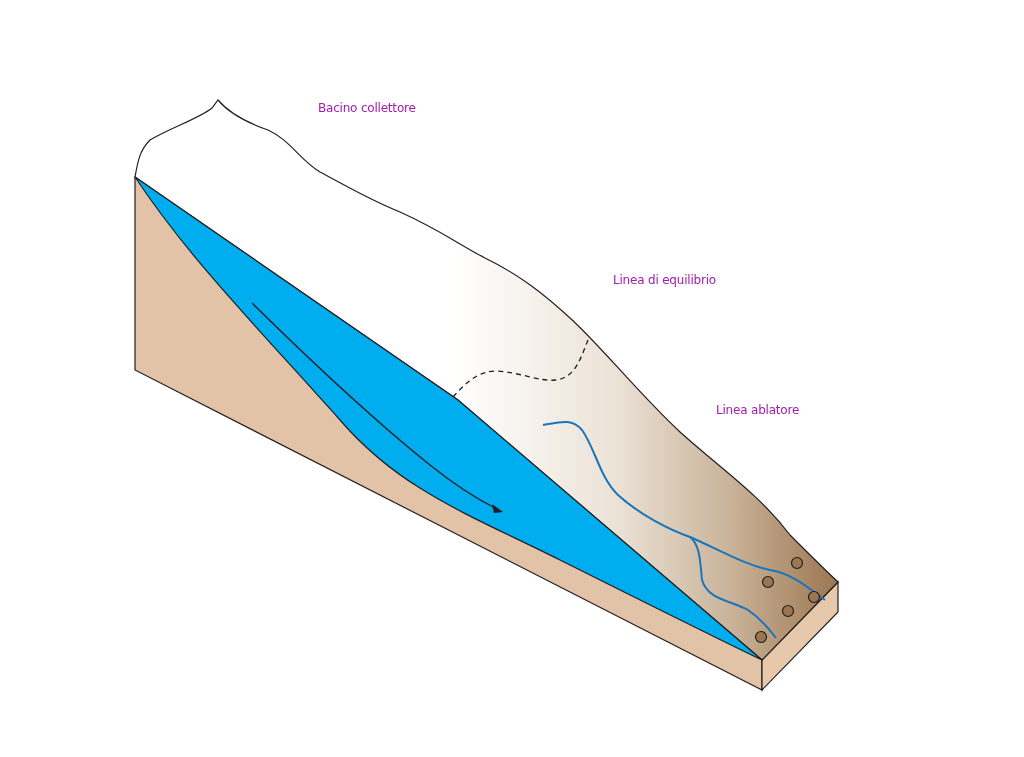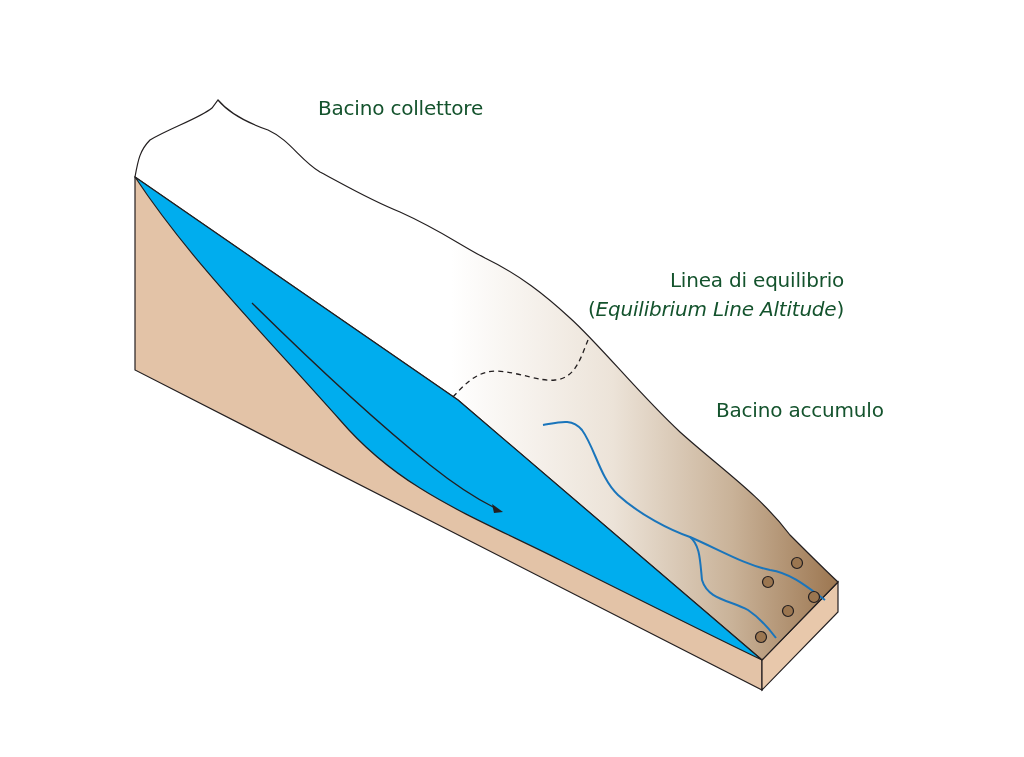--- a/index.html
+++ b/index.html
@@ -1,23 +1,23 @@
 <!DOCTYPE html>
 <html><head>
   <meta charset="utf-8">
   <style>
     html, body { margin: 0; padding: 0; background: #ffffff; }
     body { width: 1024px; height: 757px; position: relative; overflow: hidden; }
     #diagram { position: absolute; left: 0; top: 0; }
     .label {
       position: absolute;
       font-family: "DejaVu Sans", "Liberation Sans", sans-serif;
-      font-size: 20px;
+      font-size: 12px;
       line-height: 29px;
-      color: #14532d;
+      color: #a21caf;
       white-space: nowrap;
       letter-spacing: -0.2px;
     }
     .label i { font-style: italic; }
   </style>
 </head>
 <body>
 
 <svg id="diagram" width="1024" height="757" viewBox="0 0 1024 757" xmlns="http://www.w3.org/2000/svg">
   <defs>
@@ -71,20 +71,19 @@
     <circle cx="814" cy="597" r="5.5"></circle>
     <circle cx="788" cy="611" r="5.5"></circle>
     <circle cx="761" cy="637" r="5.5"></circle>
   </g>
 </svg>
 
 <div class="label" style="left:318px; top:94px;">
   <div>Bacino collettore</div>
 </div>
 
-<div class="label" style="left:588px; top:266px;text-align:right;">
+<div class="label" style="left:613px; top:266px;">
   <div>Linea di equilibrio</div>
-  <div><span>(</span><i>Equilibrium Line Altitude</i><span>)</span></div>
 </div>
 
 <div class="label" style="left:716px; top:396px;">
-  <div>Bacino accumulo</div>
+  <div>Linea ablatore</div>
 </div>
 
 </body></html>

